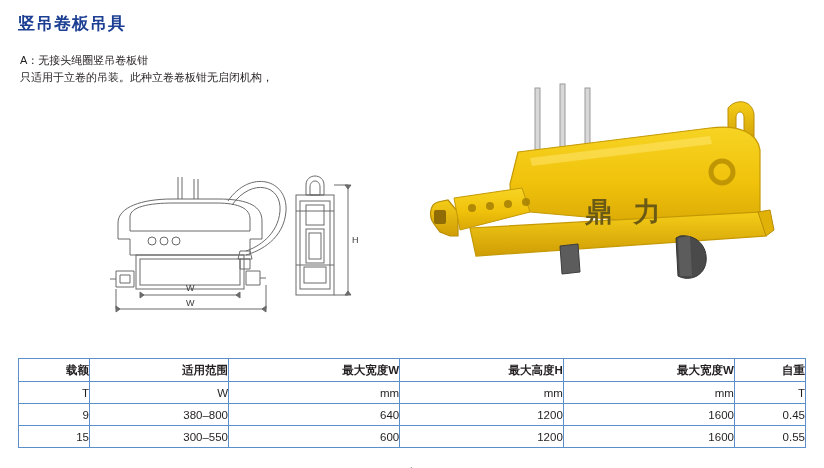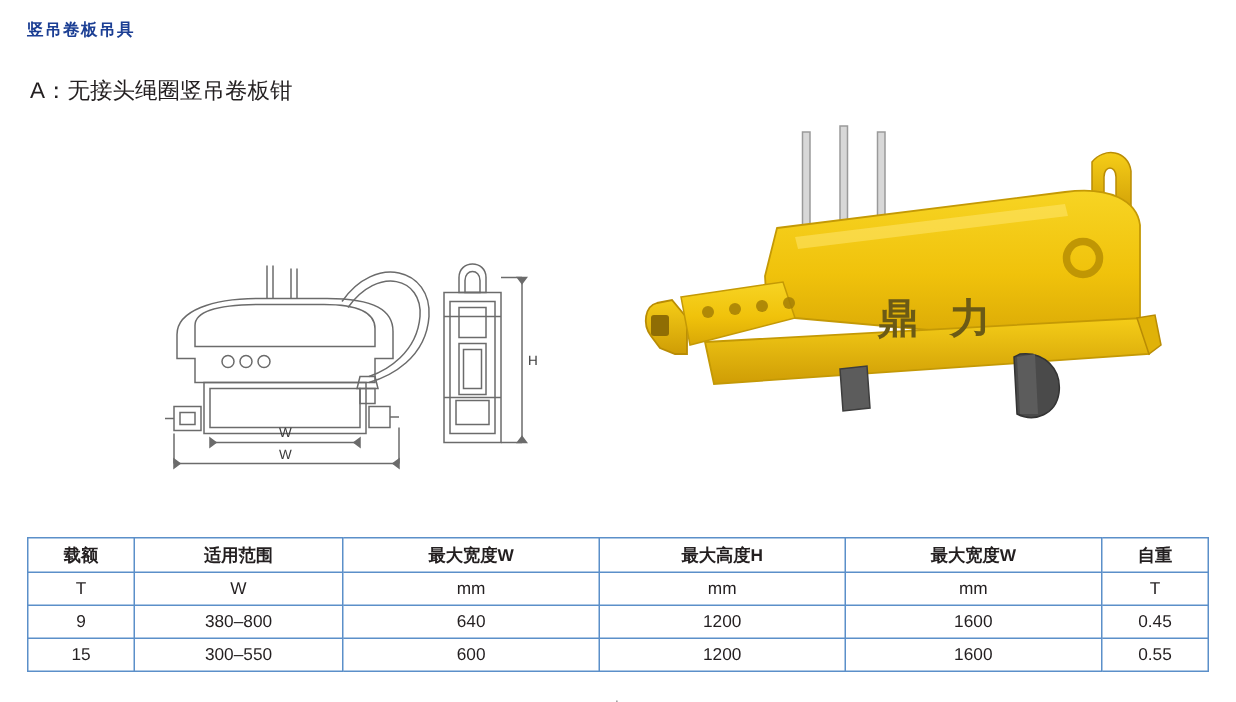--- a/index.html
+++ b/index.html
@@ -17,31 +17,31 @@
   }
   .page {
     position: relative;
     width: 824px;
     height: 468px;
   }
   .title {
     position: absolute;
     left: 18px;
     top: 12px;
-    font-size: 11px;
+    font-size: 17px;
     font-weight: bold;
     color: #1c3f94;
     letter-spacing: 1px;
   }
   .desc {
     position: absolute;
     left: 20px;
     top: 52px;
     width: 420px;
-    font-size: 15px;
+    font-size: 11px;
     line-height: 17px;
     color: #231f20;
   }
   .desc div {
     white-space: nowrap;
   }
   
   .drawing {
     position: absolute;
     left: 100px;
@@ -77,21 +77,21 @@
   table.spec {
     position: absolute;
     left: 18px;
     top: 358px;
     width: 788px;
     border-collapse: collapse;
     font-size: 11.5px;
   }
   table.spec td {
     border: 1px solid #5b8fc9;
-    text-align: center;
+    text-align: right;
     height: 21px;
     padding: 0;
     color: #231f20;
   }
   table.spec tr.head td {
     font-weight: bold;
     height: 22px;
   }
   .footer-dot {
     position: absolute;
@@ -103,20 +103,21 @@
 </style>
 </head>
 <body>
 
 <div class="page">
 
   <div class="title">竖吊卷板吊具</div>
 
   <div class="desc">
     <div>A：无接头绳圈竖吊卷板钳</div>
+    <div>只适用于立卷的吊装。此种立卷卷板钳无启闭机构，</div>
   </div>
 
   <div class="drawing">
     <svg width="280" height="160" viewBox="0 0 280 160" xmlns="http://www.w3.org/2000/svg">
       <g fill="none" stroke="#6b6b6b" stroke-width="1">
 
         <path d="M18 68 C18 52 42 44 72 44 L118 44 C150 44 162 52 162 66 L162 84 L150 84 L150 100 L30 100 L30 84 L18 84 Z"></path>
         <path d="M30 62 C30 52 48 48 74 48 L116 48 C140 48 150 54 150 64 L150 76 L30 76 Z"></path>
 
         <circle cx="52" cy="86" r="4"></circle>

